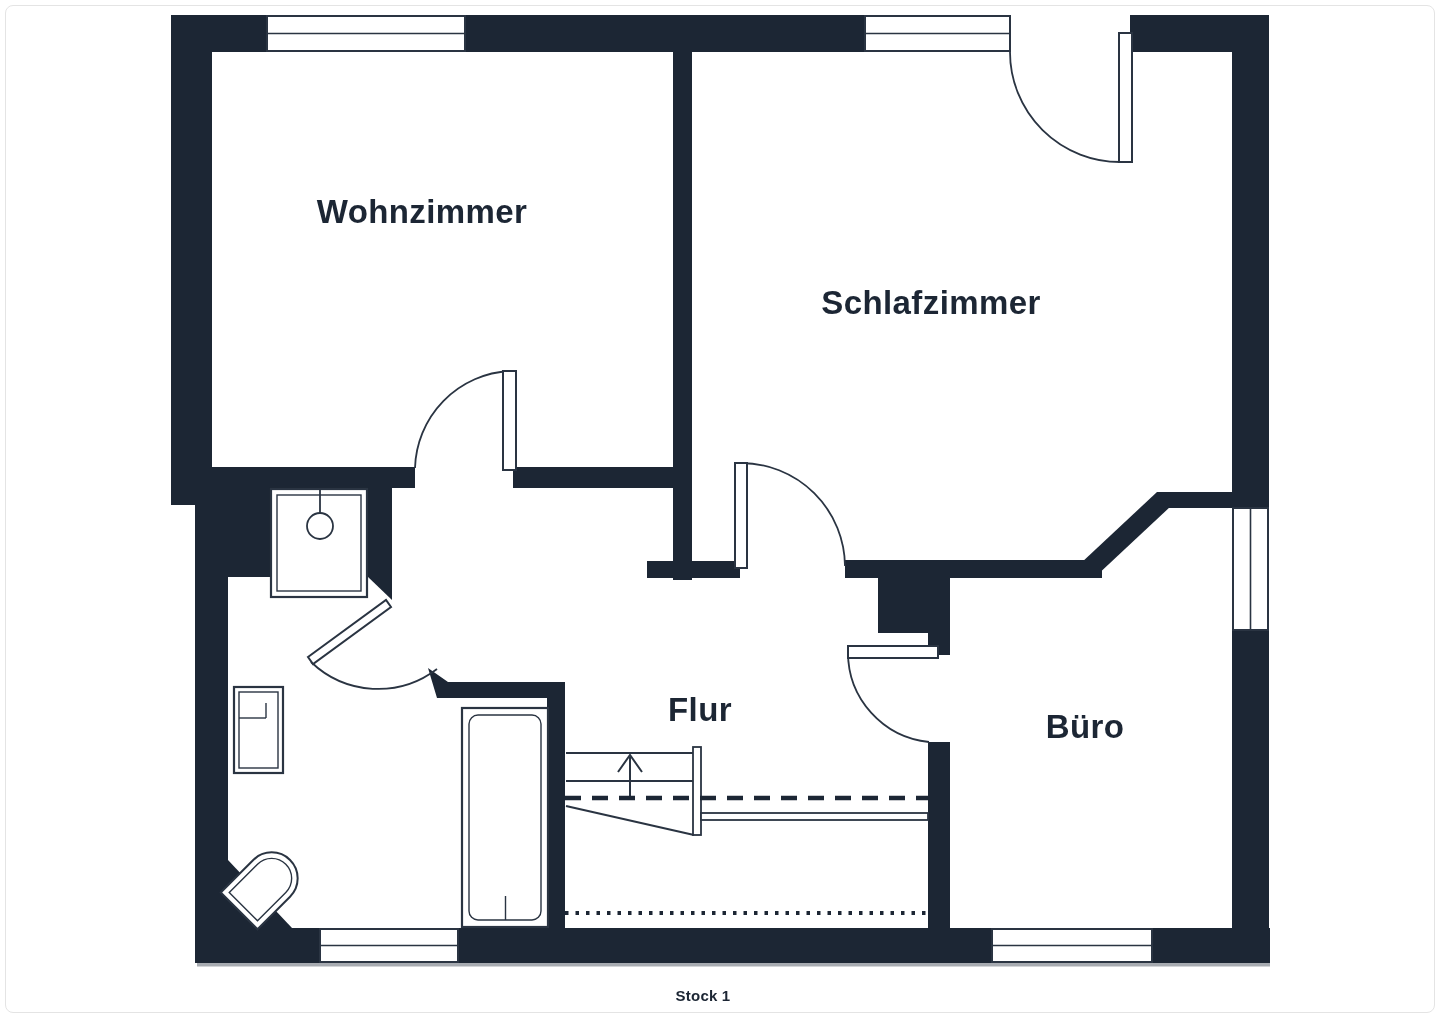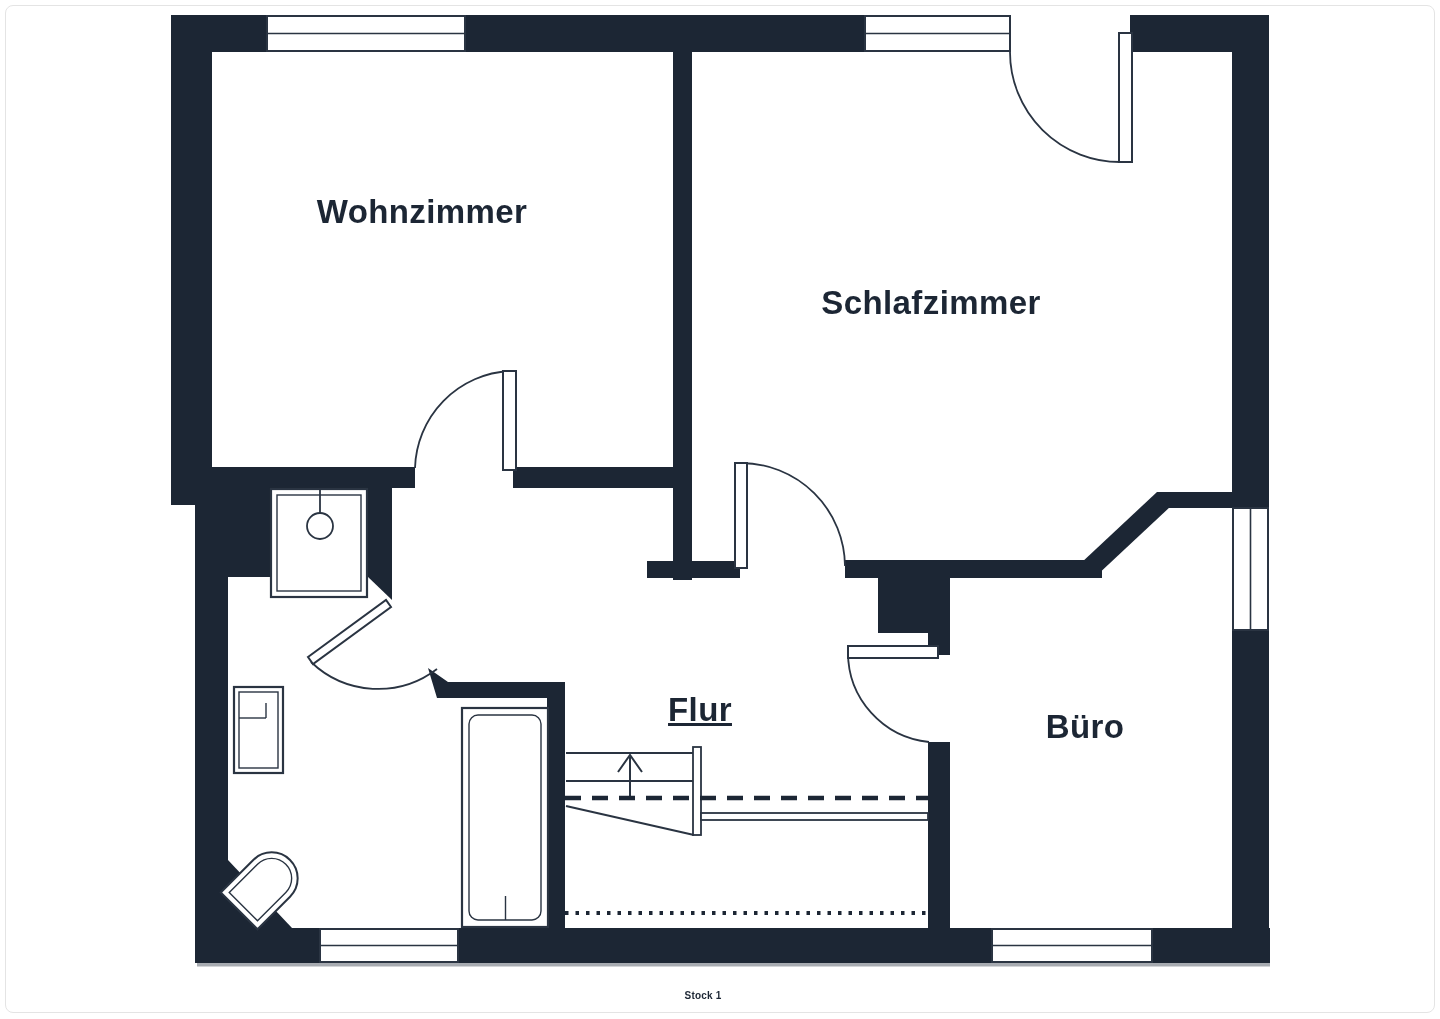--- a/index.html
+++ b/index.html
@@ -17,21 +17,21 @@
   .fx-inner{fill:none;stroke:var(--line,#2a3442);stroke-width:1.4;}
   .thin{fill:none;stroke:var(--line,#2a3442);stroke-width:1.8;}
   .stair{fill:none;stroke:var(--line,#2a3442);stroke-width:2;}
   .stairbox{fill:#ffffff;stroke:var(--line,#2a3442);stroke-width:1.8;}
   .cutline{fill:none;stroke:var(--wall,#1c2634);stroke-width:4.5;stroke-dasharray:16 11;}
   .dotline{fill:none;stroke:var(--wall,#1c2634);stroke-width:4;stroke-dasharray:3.5 7;}
   .shadow{fill:#a7abb1;}
   .room-label{position:absolute;transform:translate(-50%,-50%);color:var(--wall,#1c2634);
               font-weight:700;font-size:33px;letter-spacing:.4px;white-space:nowrap;}
   #floor-label{position:absolute;transform:translate(-50%,-50%);color:var(--wall,#1c2634);
-               font-weight:600;font-size:10px;letter-spacing:.2px;white-space:nowrap;}
+               font-weight:600;font-size:15px;letter-spacing:.2px;white-space:nowrap;}
 </style>
 </head>
 <body>
 
 <div id="stage">
   <div id="page-frame"></div>
 
   <svg id="plan-svg" viewBox="0 0 1440 1019">
 
     <rect class="shadow" x="197" y="963" width="1073" height="3.5"></rect>
@@ -144,17 +144,17 @@
         <path class="stair" d="M 618 772 L 630 755 L 642 772" style="fill:none"></path>
         <line class="stair" x1="630" y1="757" x2="630" y2="799"></line>
       </g>
       <line class="cutline" x1="565" y1="798" x2="928" y2="798"></line>
       <line class="dotline" x1="565" y1="913" x2="927" y2="913"></line>
     </g>
   </svg>
 
   <div class="room-label" style="left:931px;top:303px;">Schlafzimmer</div>
   <div class="room-label" style="left:422px;top:212px;">Wohnzimmer</div>
-  <div class="room-label" style="left:700px;top:710px;text-decoration:underline;">Flur</div>
+  <div class="room-label" style="left:700px;top:710px;">Flur</div>
   <div class="room-label" style="left:1085px;top:727px;">Büro</div>
 
   <div id="floor-label" style="left:703px;top:995px;">Stock 1</div>
 </div>
 
 </body></html>

